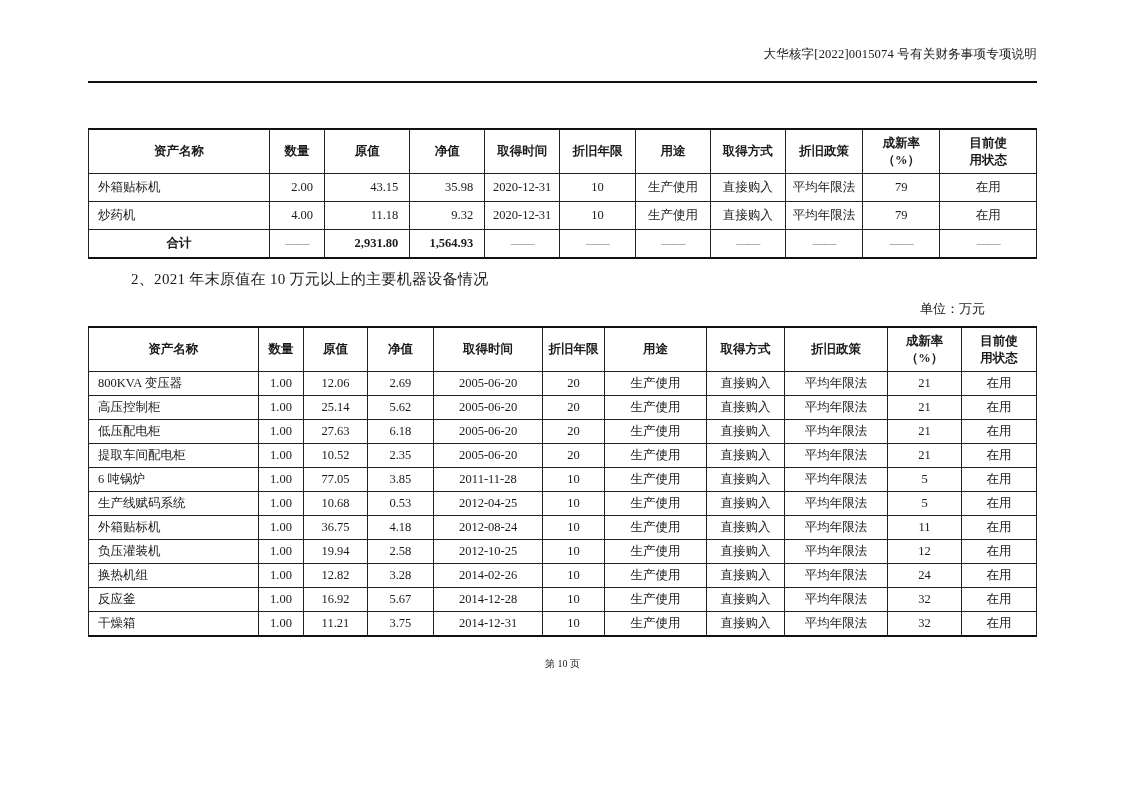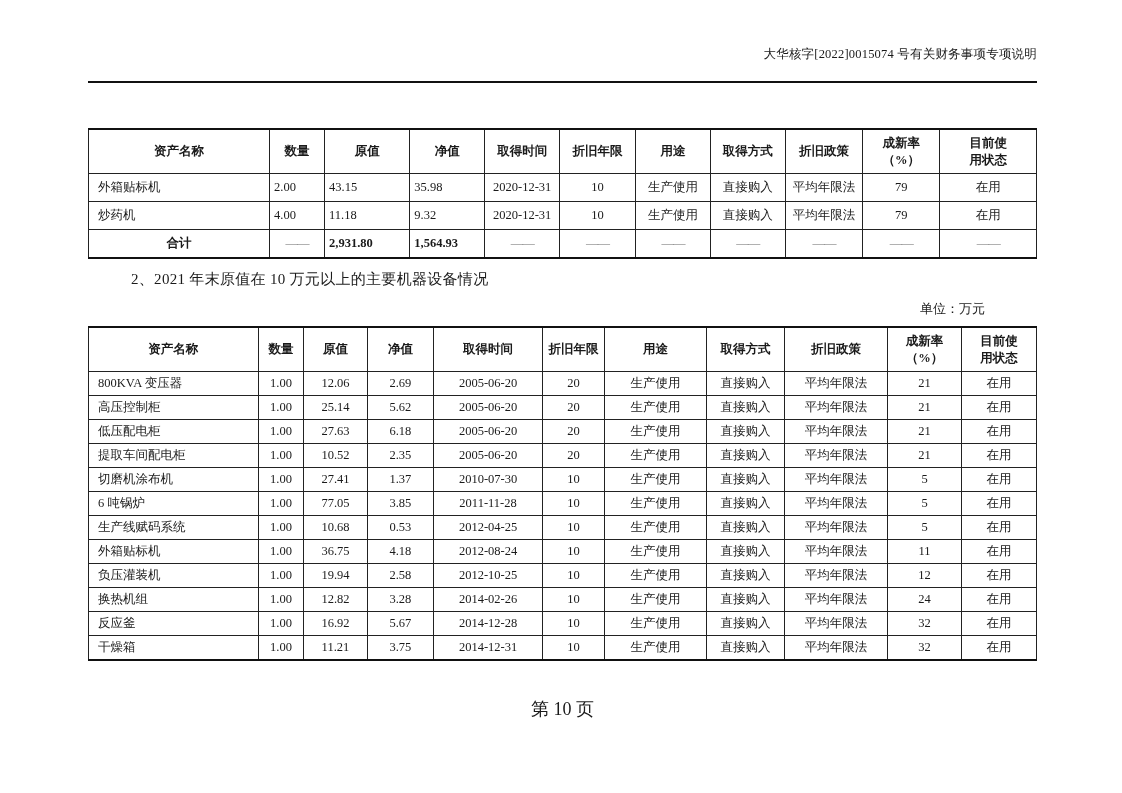--- a/index.html
+++ b/index.html
@@ -28,36 +28,36 @@
     overflow:hidden;
     white-space:nowrap;
   }
   .asset-table th {
     font-weight:bold; text-align:center; height:41px;
     white-space:normal; line-height:1.35;
   }
   .t1 td { height:25px; }
   .t2 td { height:21px; }
   .asset-table td.al { text-align:left; padding-left:9px; }
-  .asset-table td.ar { padding-right:11px; }
+  .asset-table td.ar { text-align:right; padding-right:11px; }
   .asset-table td.ac { text-align:center; }
   .total-row td { font-weight:bold; }
   .total-row td.dash { font-weight:normal; color:#8a8a8a; letter-spacing:-1px; text-align:center; }
   .wrap-narrow { display:inline-block; width:3.2em; white-space:normal; }
   .tbl1-wrap { margin-top:45px; }
   .section-heading {
     margin-top:11px; padding-left:43px;
     font-size:15px; letter-spacing:0.3px;
   }
   .unit-label {
     margin-top:11px; margin-bottom:8px;
     text-align:right; padding-right:52px; font-size:13px;
   }
   .page-footer {
-    margin-top:36px; text-align:center; font-size:18px;
+    margin-top:20px; text-align:center; font-size:10px;
   }
 </style>
 </head>
 <body>
 
 <div class="content">
 
   <div class="doc-header">大华核字[2022]0015074 号有关财务事项专项说明</div>
 
   <div class="tbl1-wrap">
@@ -214,33 +214,20 @@
           <td class="ac">2.35</td>
           <td class="ac">2005-06-20</td>
           <td class="ac">20</td>
           <td class="ac">生产使用</td>
           <td class="ac">直接购入</td>
           <td class="ac">平均年限法</td>
           <td class="ac">21</td>
           <td class="ac">在用</td>
         </tr>
         <tr>
-          <td class="al">切磨机涂布机</td>
-          <td class="ac">1.00</td>
-          <td class="ac">27.41</td>
-          <td class="ac">1.37</td>
-          <td class="ac">2010-07-30</td>
-          <td class="ac">10</td>
-          <td class="ac">生产使用</td>
-          <td class="ac">直接购入</td>
-          <td class="ac">平均年限法</td>
-          <td class="ac">5</td>
-          <td class="ac">在用</td>
-        </tr>
-        <tr>
           <td class="al">6 吨锅炉</td>
           <td class="ac">1.00</td>
           <td class="ac">77.05</td>
           <td class="ac">3.85</td>
           <td class="ac">2011-11-28</td>
           <td class="ac">10</td>
           <td class="ac">生产使用</td>
           <td class="ac">直接购入</td>
           <td class="ac">平均年限法</td>
           <td class="ac">5</td>

